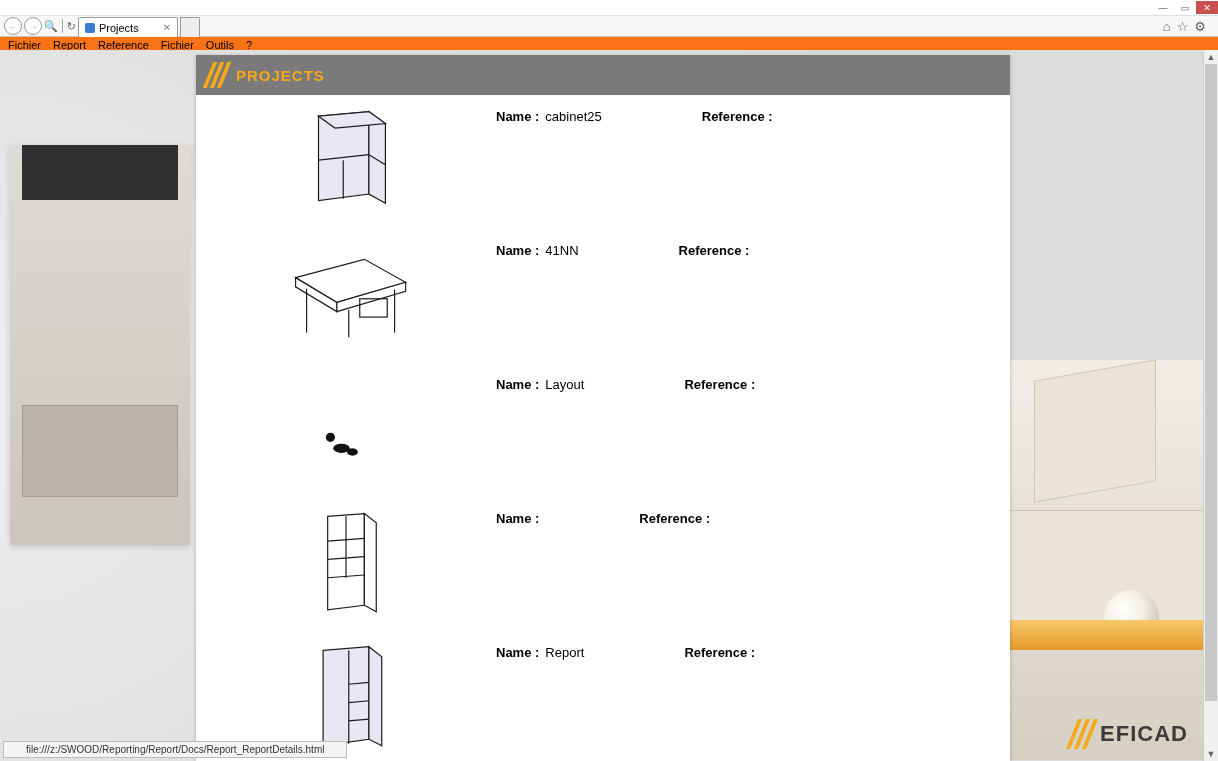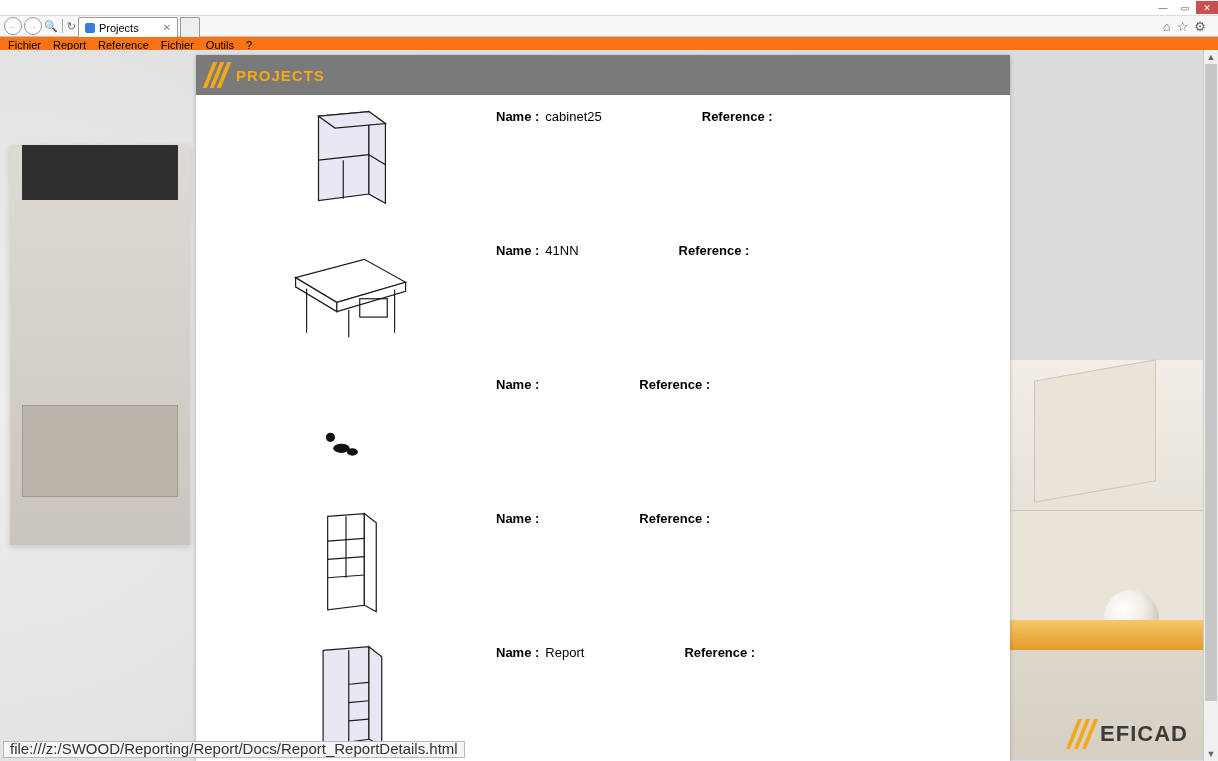--- a/index.html
+++ b/index.html
@@ -130,23 +130,23 @@
   .brand .stripes { width:22px; height:30px; position:relative; transform:skewX(-22deg);}
   .brand .stripes span {
     position:absolute; top:0; bottom:0; width:4px; background:#f4a81a;
   }
   .brand .stripes span:nth-child(1){left:0}
   .brand .stripes span:nth-child(2){left:8px}
   .brand .stripes span:nth-child(3){left:16px}
 
   
   .statusbar {
-    position:absolute; left:3px; bottom:3px; height:15px; padding: 0 6px;
-    background:#f5f5f5; border:1px solid #bbb; font-size:15px; color:#333;
-    display:flex; align-items:flex-end; z-index:50;
+    position:absolute; left:3px; bottom:3px; height:15px; padding: 0 22px;
+    background:#f5f5f5; border:1px solid #bbb; font-size:10px; color:#333;
+    display:flex; align-items:center; z-index:50;
   }
 
   
   svg .ln { stroke:#1c1c1c; stroke-width:1.3; fill:#e8e7f3; }
   svg .w  { fill:#fff; stroke:#1c1c1c; stroke-width:1.3;}
   svg .nk { fill:none; stroke:#1c1c1c; stroke-width:1.3;}
 </style>
 </head>
 <body>
 
@@ -258,20 +258,21 @@
         <div class="thumb">
           <svg viewBox="0 0 150 120">
             <circle cx="58" cy="68" r="5" fill="#111"></circle>
             <ellipse cx="70" cy="80" rx="9" ry="5" fill="#111"></ellipse>
             <ellipse cx="82" cy="84" rx="6" ry="4" fill="#111"></ellipse>
           </svg>
         </div>
         <div class="info">
           <div class="field">
             <span class="lbl">Name :</span>
+            <span>Layout</span>
           </div>
           <div class="field">
             <span class="lbl">Reference :</span>
             <span></span>
           </div>
         </div>
       </div>
 
       <div class="row">
         <div class="thumb">

